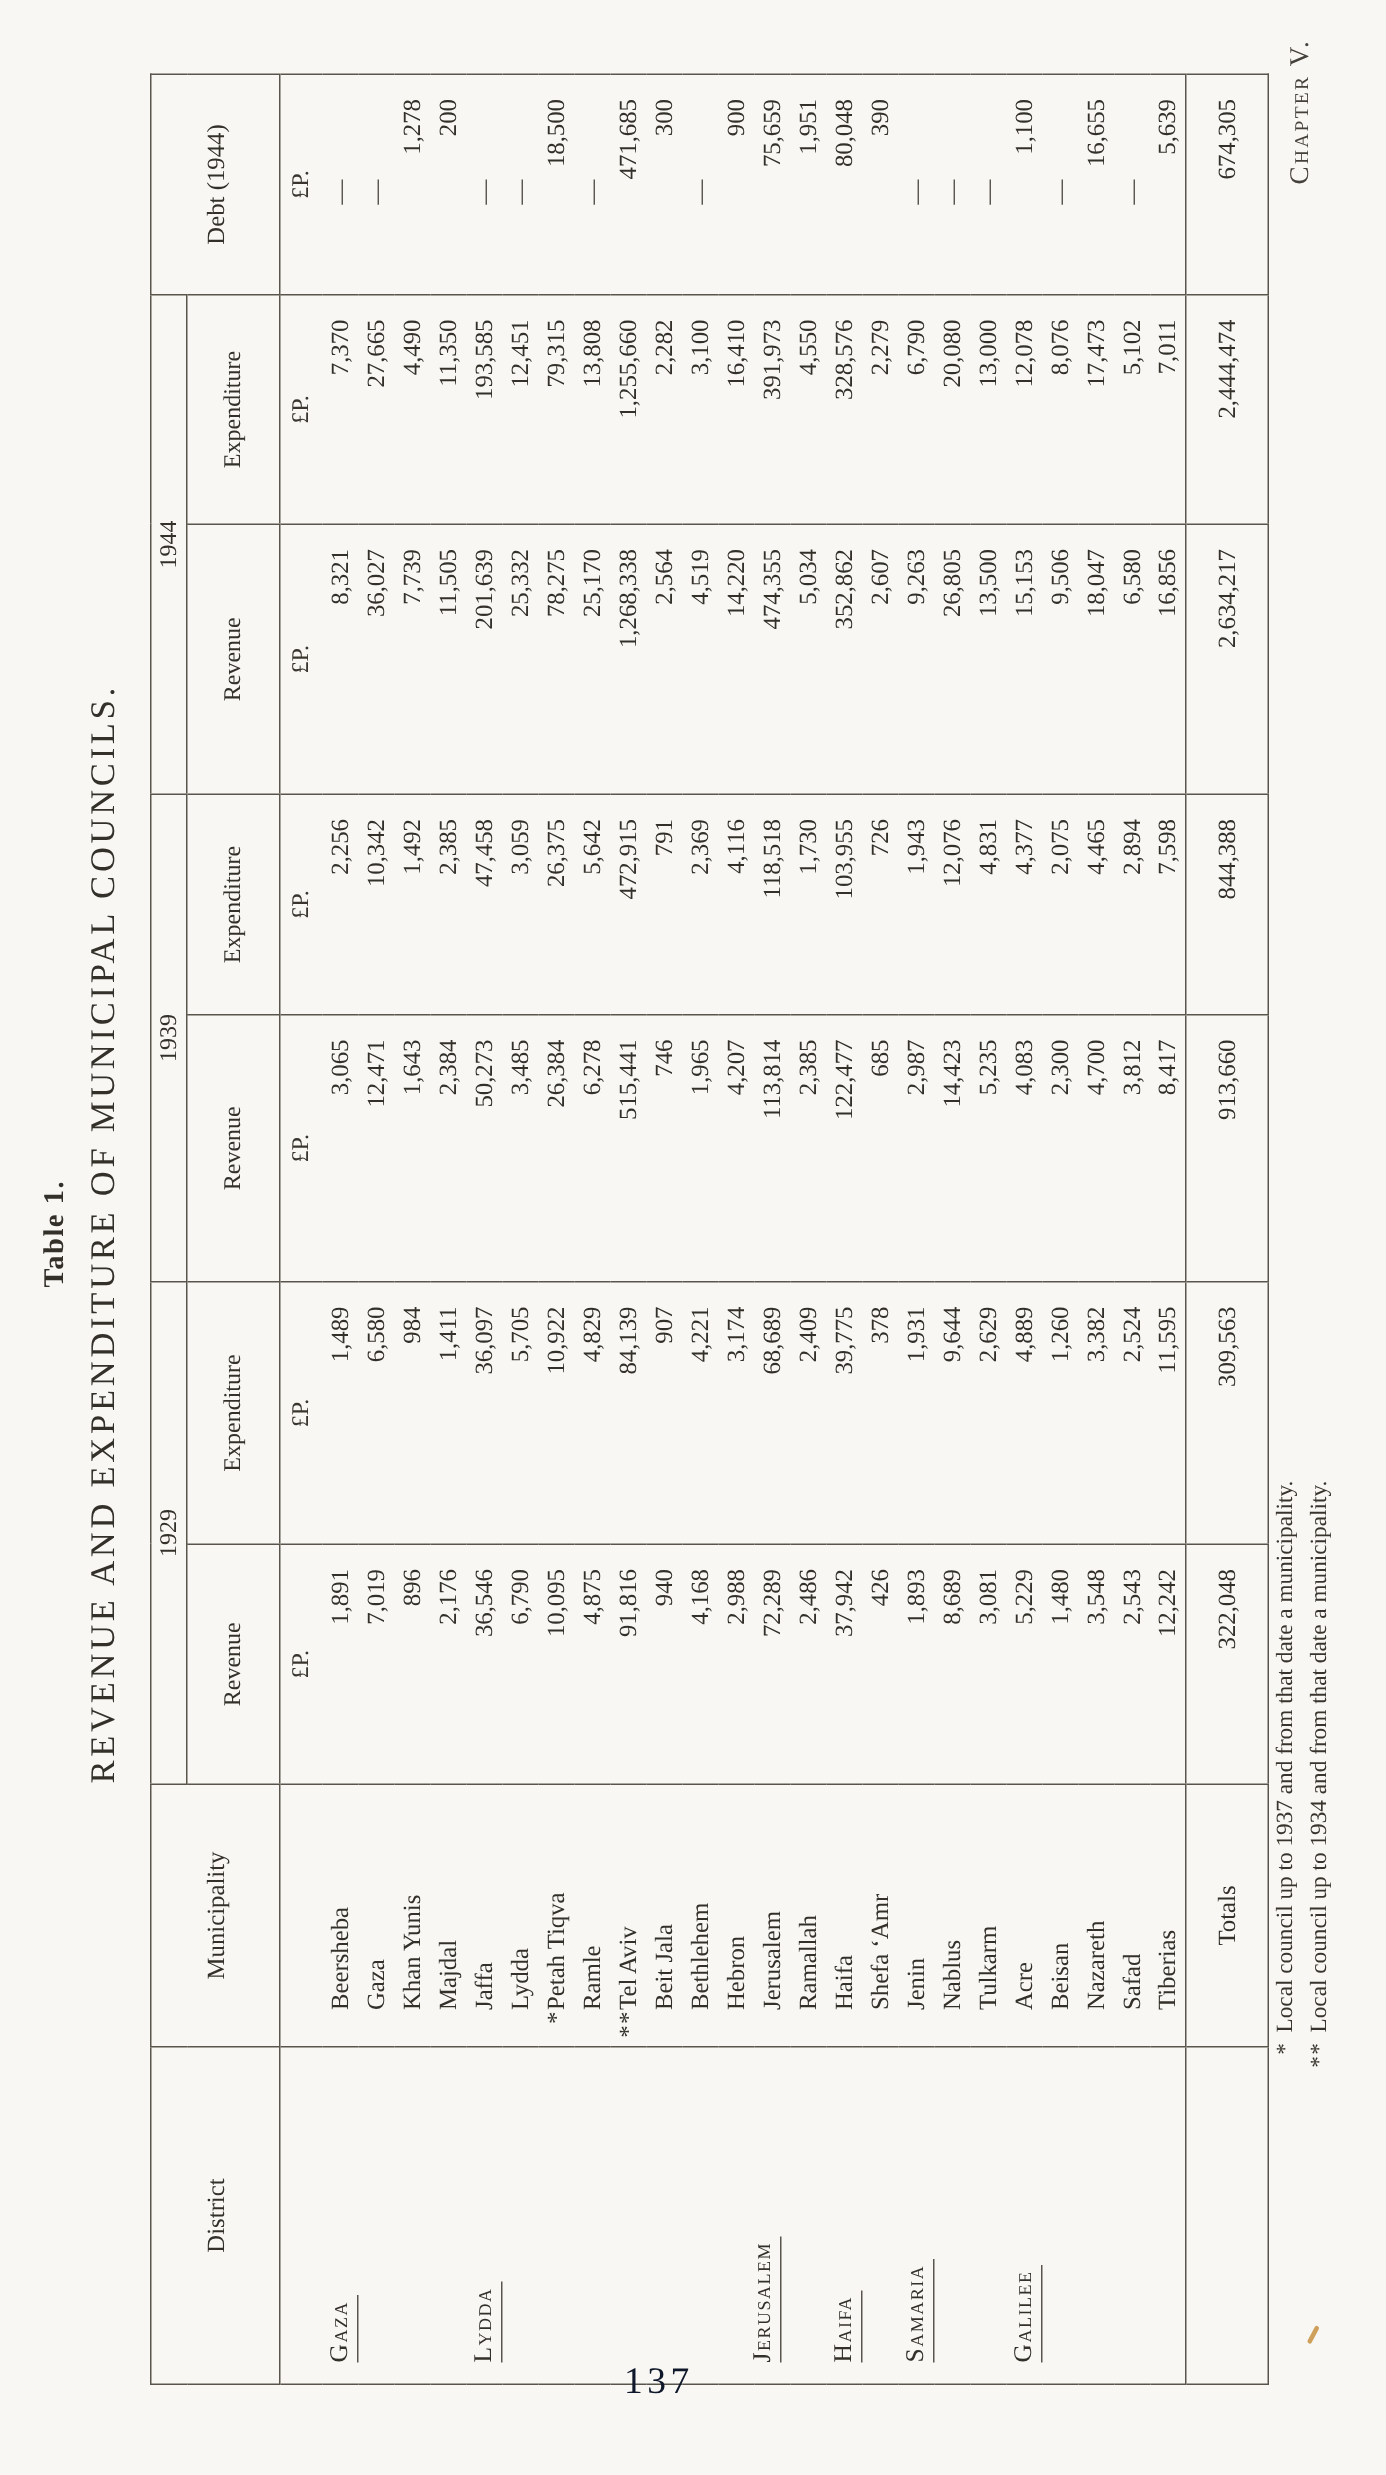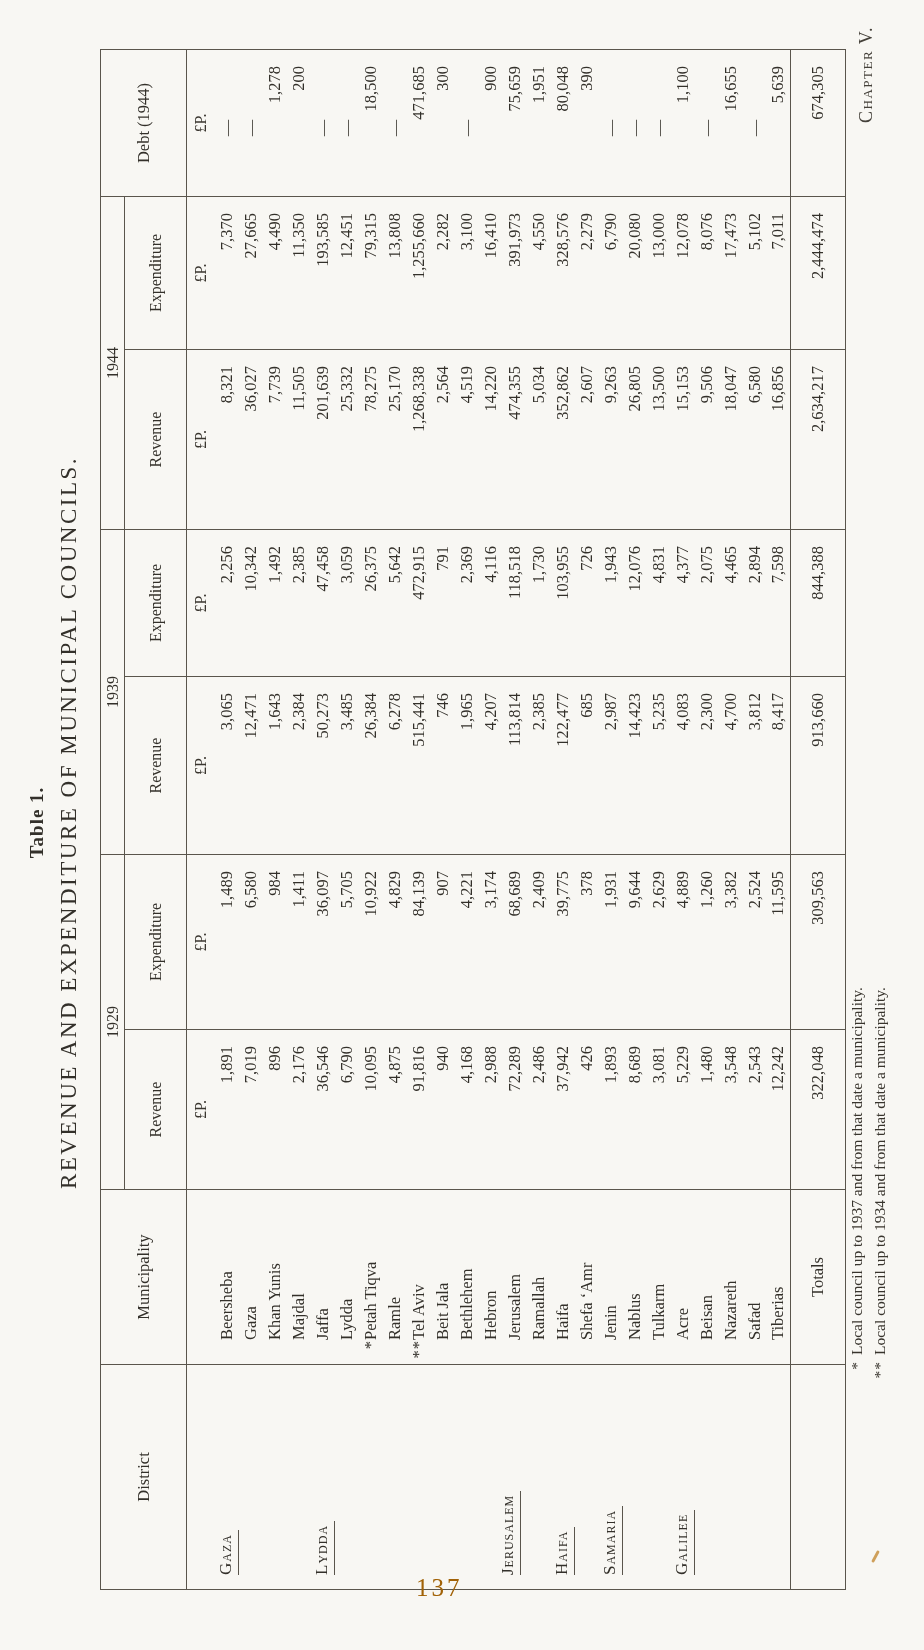--- a/index.html
+++ b/index.html
@@ -51,21 +51,21 @@
   tr.totals td{border-top:1px solid #5a554c; vertical-align:middle;}
   td.totals-label{text-align:center; font-size:16.5px;}
   .footnotes{position:absolute; left:263px; top:845px; font-size:15.5px; line-height:23px; color:#38342d;}
   .fn-marker{display:inline-block; width:26px; text-align:right; padding-right:6px; letter-spacing:1px;}
   .chapter{
     position:absolute; top:856px; right:26px;
     font-variant:small-caps; font-size:18px; letter-spacing:1.5px; color:#45413a;
   }
   .page-number{
     position:absolute; left:416px; top:1574px;
-    font-size:25px; letter-spacing:3px; color:#a16207;
+    font-size:25px; letter-spacing:3px; color:#0f172a;
   }
   .stray-mark{
     position:absolute; left:874px; top:1550px; width:3px; height:13px;
     background:#c8913f; transform:rotate(28deg); border-radius:2px; opacity:.85;
   }
 </style>
 </head>
 <body>
 
 <div class="page">

